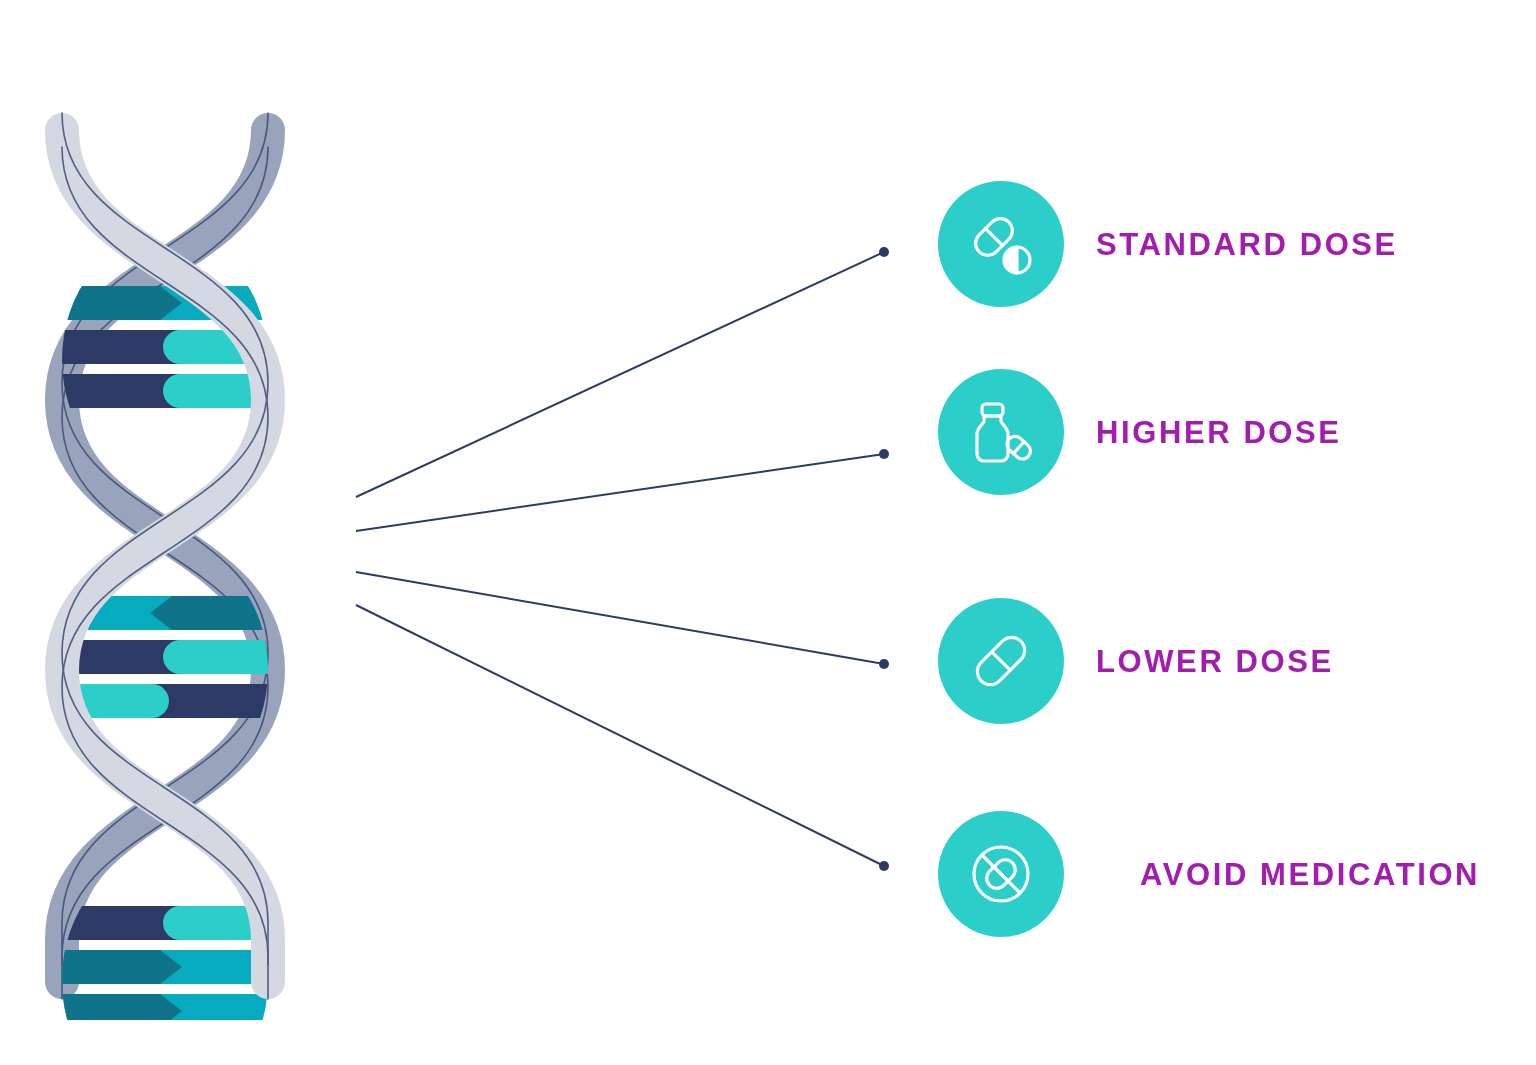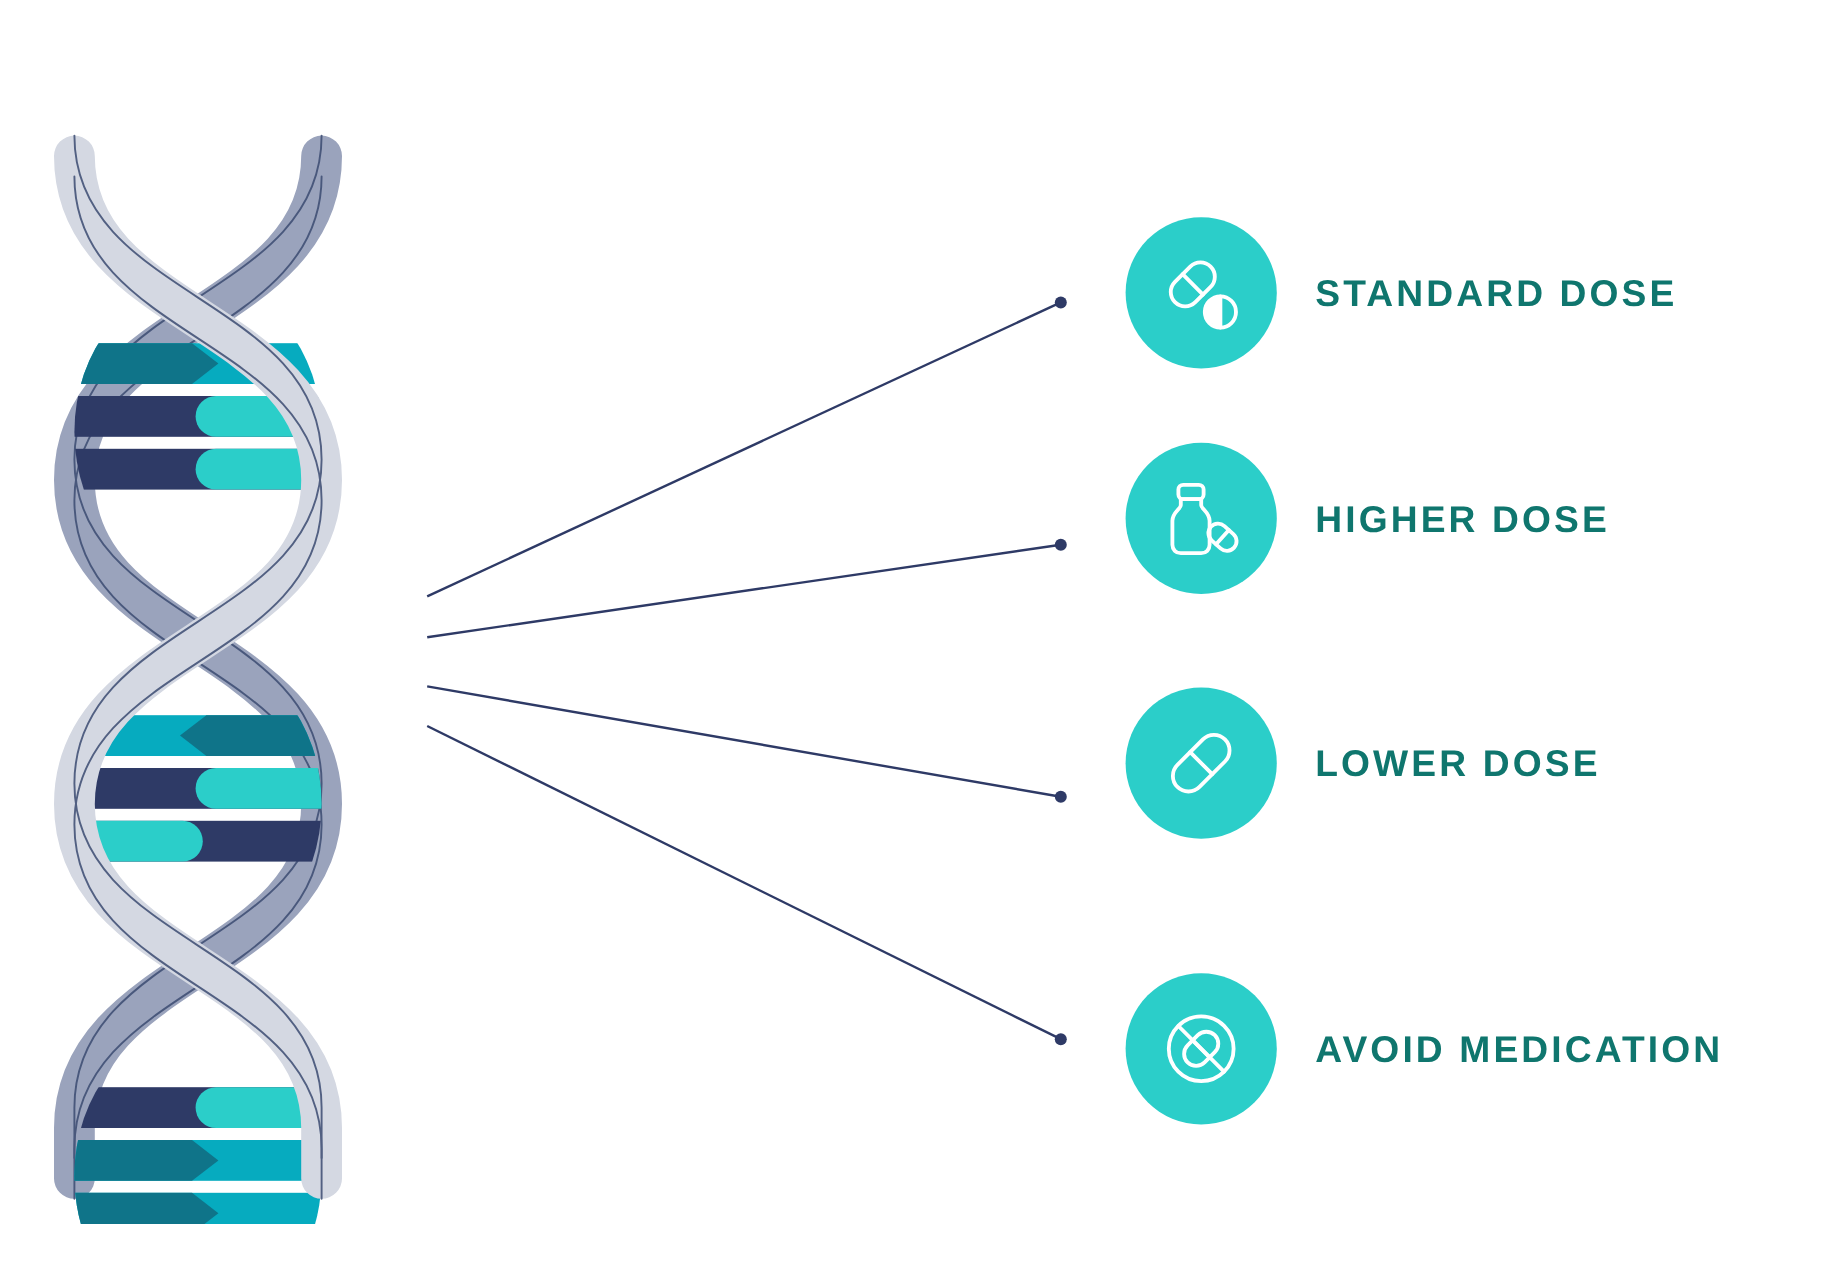--- a/index.html
+++ b/index.html
@@ -52,38 +52,38 @@
   }
   .legend-item {
     position: absolute;
     left: 0;
     display: flex;
     align-items: center;
     height: 128px;
   }
   .legend-item.i0 { top: 180px; }
   .legend-item.i1 { top: 368px; }
-  .legend-item.i2 { top: 572px; }
-  .legend-item.i3 { top: 810px; }
+  .legend-item.i2 { top: 597px; }
+  .legend-item.i3 { top: 810px; gap: 44px; }
 
   .badge {
     width: 126px;
     height: 126px;
     border-radius: 50%;
     background: #2BCEC9;
     display: flex;
     align-items: center;
     justify-content: center;
     flex: 0 0 auto;
   }
   .badge svg { display: block; }
 
   .legend-label {
     margin-left: 32px;
-    color: #0f766e;
+    color: #a21caf;
     font-family: "Liberation Sans", sans-serif;
     font-size: 31px;
     font-weight: bold;
     letter-spacing: 2.6px;
     white-space: nowrap;
     line-height: 1;
   }
 </style>
 </head>
 <body>

